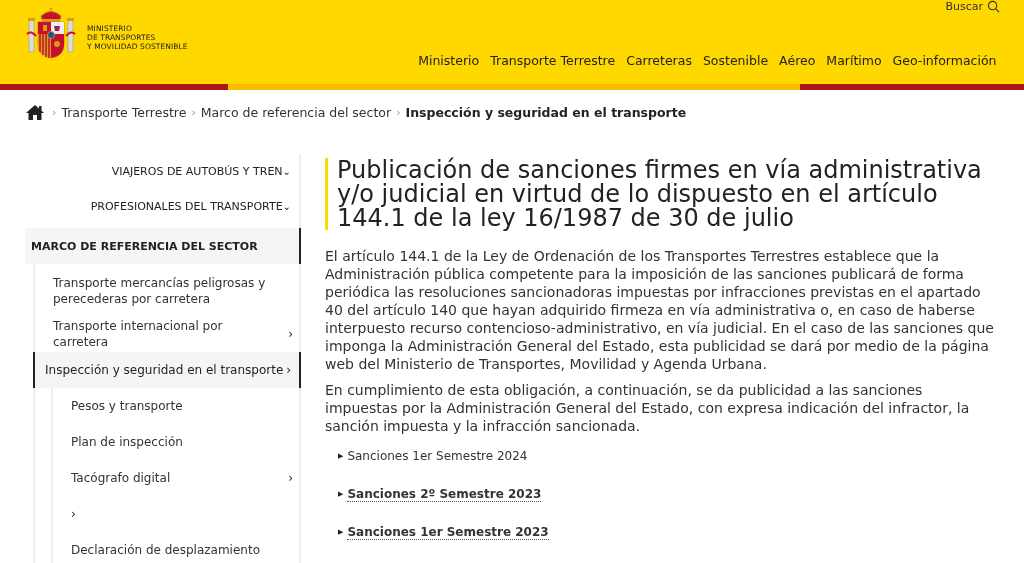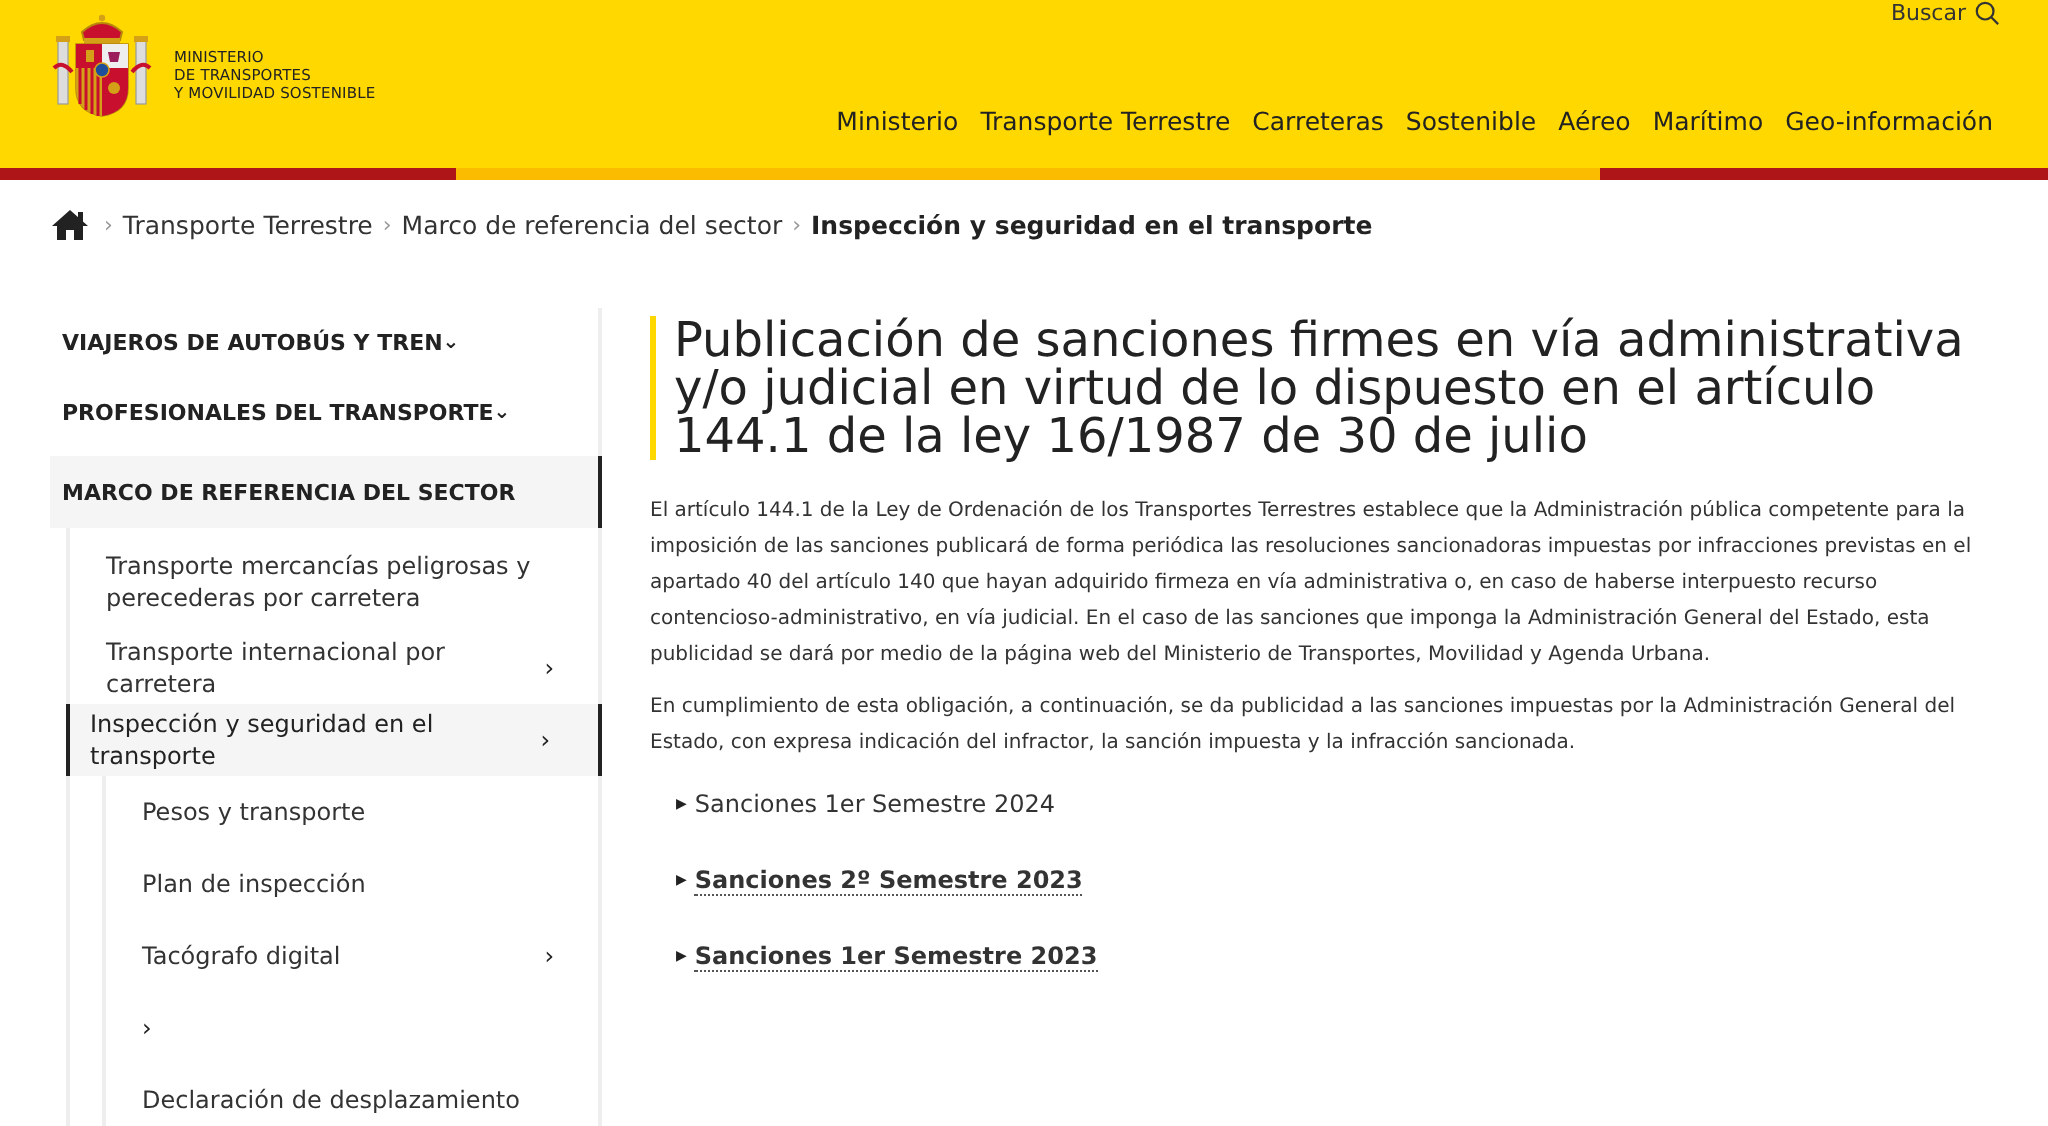--- a/index.html
+++ b/index.html
@@ -26,36 +26,36 @@
   
   .breadcrumb { position: absolute; left: 25px; top: 104px; display: flex; align-items: center; font-size: 12.5px; color: #333; }
   .breadcrumb .home { width: 20px; height: 17px; margin-right: 2px; cursor: pointer; }
   .breadcrumb .sep { color: #999; font-size: 11px; margin: 0 5px; }
   .breadcrumb a { color: #333; text-decoration: none; }
   .breadcrumb .current { color: #222; font-weight: 600; }
 
   
   .sidebar { position: absolute; left: 25px; top: 154px; width: 276px; }
   .sidebar .rail { position: absolute; right: 0; top: 0; width: 2px; height: 409px; background: #eeeeee; }
-  .sb-top { position: relative; height: 35px; padding-left: 6px; display: flex; align-items: center; justify-content: flex-start; font-size: 11px; font-weight: 700; color: #222; cursor: pointer; }
+  .sb-top { position: relative; height: 35px; padding-left: 6px; display: flex; align-items: center; justify-content: flex-end; font-size: 11px; font-weight: 400; color: #222; cursor: pointer; }
   .sb-top .chev { margin-right: 10px; font-size: 10px; }
   .sb-active { position: relative; height: 36px; margin-top: 4px; background: #f5f5f5; border-right: 2px solid #222; padding-left: 6px; display: flex; align-items: center; font-size: 11px; font-weight: 600; color: #222; cursor: pointer; }
   .sb-l1 { position: relative; margin-left: 8px; border-left: 2px solid #eeeeee; }
-  .sb-item { position: relative; padding-left: 18px; padding-right: 24px; font-size: 12px; line-height: 16px; color: #333; display: flex; align-items: center; justify-content: space-between; cursor: pointer; }
+  .sb-item { position: relative; padding-left: 18px; padding-right: 8px; font-size: 12px; line-height: 16px; color: #333; display: flex; align-items: center; justify-content: space-between; cursor: pointer; }
   .sb-item .chev { font-size: 12px; color: #222; }
   .sb-item.two { height: 52px; padding-top: 2px; }
   .sb-item.one { height: 36px; gap: 28px; }
   .sb-item.sel { background: #f5f5f5; border-left: 2px solid #222; border-right: 2px solid #222; margin-left: -2px; padding-left: 10px; height: 36px; color: #222; }
   .sb-l2 { position: relative; margin-left: 16px; border-left: 2px solid #eeeeee; }
   .sb-l2 .sb-item { padding-left: 18px; }
 
   
   .main { position: absolute; left: 325px; top: 158px; width: 672px; }
   .title { border-left: 3px solid #ffd800; padding-left: 9px; font-size: 24px; line-height: 24px; color: #222; font-weight: 500; }
-  .para { margin-top: 17px; font-size: 10px; line-height: 18px; color: #333; }
+  .para { margin-top: 17px; font-size: 14px; line-height: 18px; color: #333; }
   .para2 { margin-top: 8px; }
   .links { margin-top: 14px; margin-left: 13px; }
   .link-row { height: 38px; display: flex; align-items: flex-start; font-size: 12px; color: #444; }
   .link-row .tri { font-size: 7px; margin-right: 4px; margin-top: 3px; color: #222; }
   .link-row a { color: #333; text-decoration: none; }
   .link-row a.u { border-bottom: 1px dotted #555; font-weight: bold; }
 </style>
 </head>
 <body>
 

